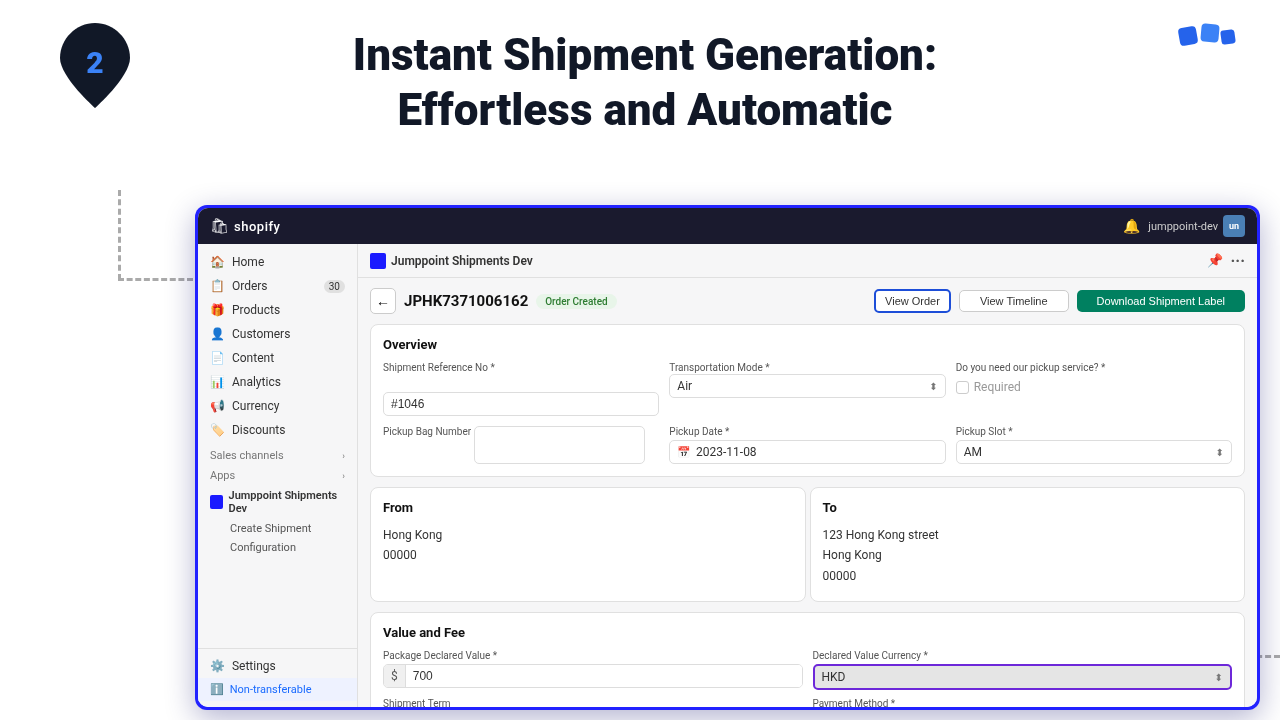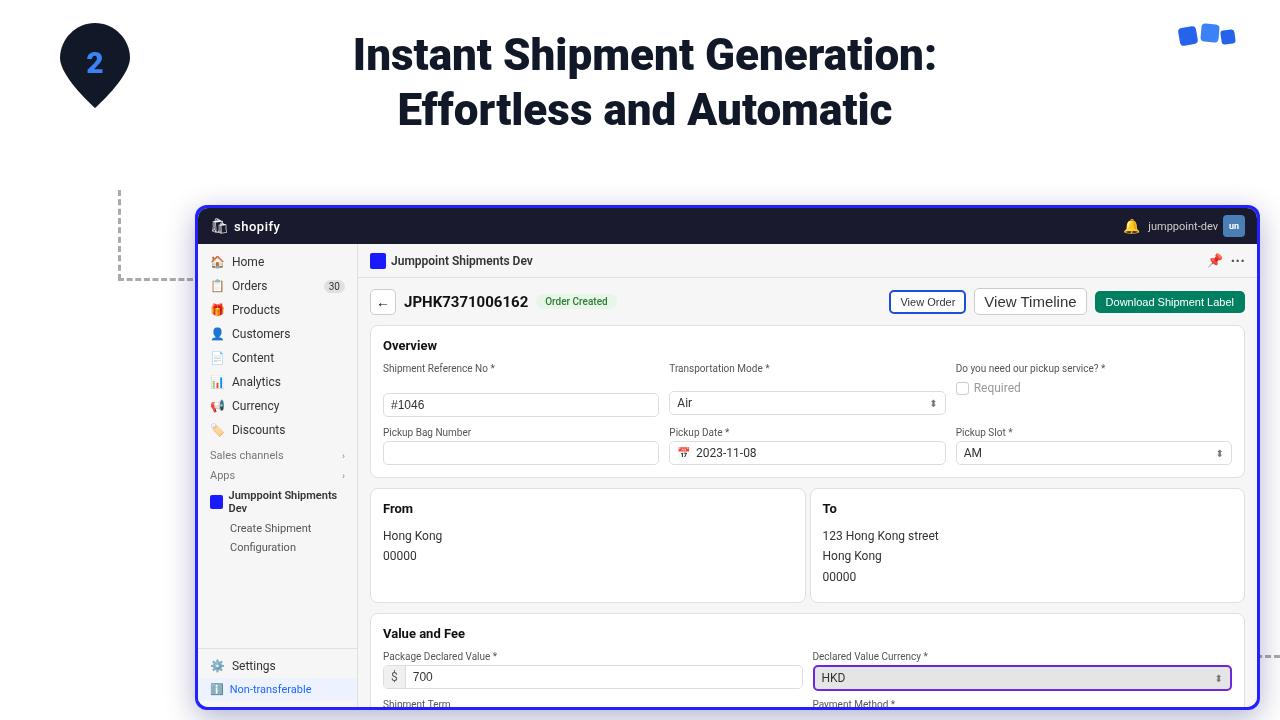--- a/index.html
+++ b/index.html
@@ -187,51 +187,51 @@
           <div style="padding:10px 12px; flex:1;">
 
             <div style="display:flex; align-items:center; gap:8px; margin-bottom:10px;">
               <button style="width:26px; height:26px; border:1px solid #ccc; border-radius:5px; background:white; font-size:14px; cursor:pointer; display:flex; align-items:center; justify-content:center;">
                 <span>←</span>
               </button>
               <span style="font-size:15px; font-weight:700; color:#111;">JPHK7371006162</span>
               <span style="background:#e8f5e9; color:#2e7d32; border-radius:20px; padding:2px 9px; font-size:10px; font-weight:500;">Order Created</span>
               <div style="flex:1;"></div>
               <button style="background:white; border:2px solid #1d4ed8; border-radius:5px; padding:4px 9px; font-size:11px; color:#333; cursor:pointer;">View Order</button>
-              <button style="background:white; border:1px solid #ccc; border-radius:5px; padding:4px 9px; font-size:15px; color:#333; cursor:pointer;">View Timeline</button>
-              <button style="background:#008060; color:white; border:none; border-radius:5px; padding:5px 11px; font-size:11px; font-weight:500; cursor:pointer;">Download Shipment Label</button>
+              <button style="background:white; border:1px solid #ccc; border-radius:5px; padding:4px 20px; font-size:11px; color:#333; cursor:pointer;">View Timeline</button>
+              <button style="background:#008060; color:white; border:none; border-radius:5px; padding:5px 20px; font-size:11px; font-weight:500; cursor:pointer;">Download Shipment Label</button>
             </div>
 
             <div style="background:white; border-radius:8px; padding:12px; margin-bottom:10px; border:1px solid #e0e0e0;">
               <div style="font-size:13px; font-weight:700; color:#111; margin-bottom:10px;">Overview</div>
 
               <div style="display:grid; grid-template-columns:1fr 1fr 1fr; gap:10px;">
 
                 <div style="display:flex; flex-direction:column; gap:19px;">
                   <label style="font-size:10px; color:#555;">Shipment Reference No *</label>
                   <input type="text" value="#1046" style="border: 1px solid rgb(221, 221, 221); border-radius: 5px; padding: 4px 7px; font-size: 12px; color: rgb(51, 51, 51);">
                 </div>
 
-                <div style="display:flex; flex-direction:column; gap:17px;">
+                <div style="display:flex; flex-direction:column; gap:1px;">
                   <label style="font-size:10px; color:#555;">Transportation Mode *</label>
                   <div style="border:1px solid #ddd; border-radius:5px; padding:4px 7px; font-size:12px; color:#333; background:white; display:flex; align-items:center; justify-content:space-between; cursor:pointer;">
                     <span>Air</span>
                     <span style="font-size:10px; color:#777;">⬍</span>
                   </div>
                 </div>
 
                 <div style="display:flex; flex-direction:column; gap:3px;">
                   <label style="font-size:10px; color:#555;">Do you need our pickup service? *</label>
                   <div style="display:flex; align-items:center; gap:5px; padding:4px 0;">
                     <div style="width:13px; height:13px; border:1px solid #ccc; border-radius:3px; background:white;"></div>
                     <span style="font-size:12px; color:#999;">Required</span>
                   </div>
                 </div>
 
-                <div style="display:flex; flex-direction:column; gap:3px;">
+                <div style="display:flex; flex-direction:row; gap:3px;">
                   <label style="font-size:10px; color:#555;">Pickup Bag Number</label>
                   <input type="text" value="" style="border: 1px solid rgb(221, 221, 221); border-radius: 5px; padding: 4px 7px; font-size: 12px; color: rgb(51, 51, 51);">
                 </div>
 
                 <div style="display:flex; flex-direction:column; gap:3px;">
                   <label style="font-size:10px; color:#555;">Pickup Date *</label>
                   <div style="border:1px solid #ddd; border-radius:5px; padding:4px 7px; font-size:12px; color:#333; background:white; display:flex; align-items:center; gap:5px; cursor:pointer;">
                     <span style="font-size:11px;">📅</span>
                     <span>2023-11-08</span>
                   </div>

